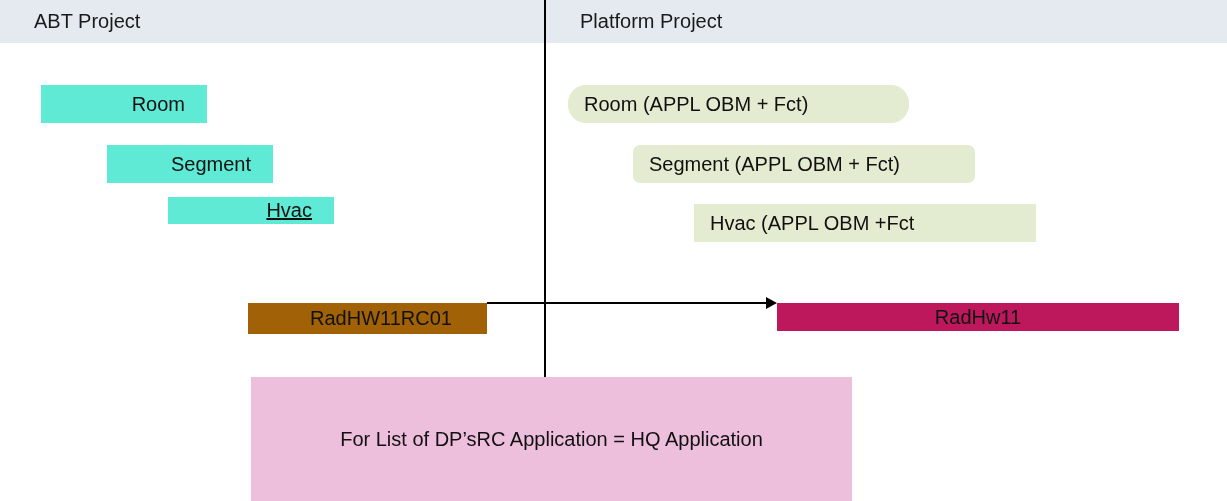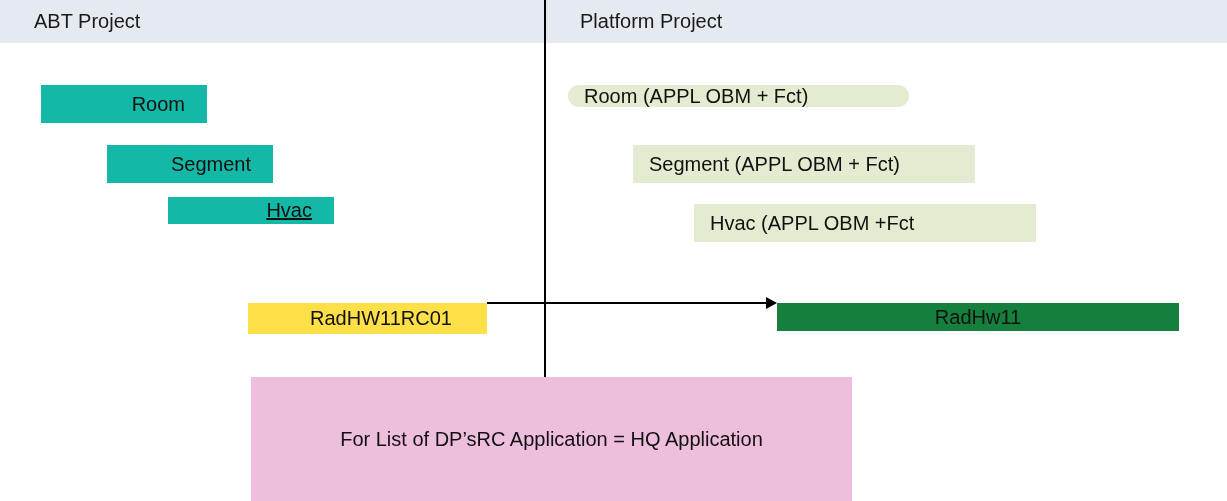--- a/index.html
+++ b/index.html
@@ -55,24 +55,24 @@
     align-items: center;
     justify-content: center;
     font-size: 20px;
     color: #111111;
     white-space: nowrap;
     padding: 0 10px;
   }
   .node.align-right { justify-content: flex-end; padding-right: 22px; }
   .node.align-left  { justify-content: flex-start; padding-left: 16px; }
 
-  .fill-bluegrey { background: #14b8a6; }
+  .fill-bluegrey { background: #5eead4; }
   .fill-palegreen { background: #e3ebd0; }
-  .fill-peach { background: #fde047; padding-left: 37px; }
-  .fill-olive { background: #15803d; }
+  .fill-peach { background: #a16207; padding-left: 37px; }
+  .fill-olive { background: #be185d; }
   .fill-pink { background: #eebedd; }
 
   .note-box {
     position: absolute;
     box-sizing: border-box;
     display: flex;
     flex-direction: row;
     align-items: center;
     justify-content: center;
     font-size: 20px;
@@ -108,23 +108,23 @@
 
   <div class="node fill-bluegrey align-right" style="left:41px; top:85px; width:166px; height:38px;">Room</div>
 
   <div class="node fill-bluegrey align-right" style="left:107px; top:145px; width:166px; height:38px;">Segment</div>
 
   <div class="node fill-bluegrey align-right" style="left:168px; top:197px; width:166px; height:27px;text-decoration:underline;">Hvac</div>
 
 
   <div class="node fill-peach" style="left:248px; top:303px; width:239px; height:31px;">RadHW11RC01</div>
 
-  <div class="node fill-palegreen align-left" style="left:568px; top:85px; width:341px; height:22px;border-radius:18px;">Room (APPL OBM + Fct)</div>
+  <div class="node fill-palegreen align-left" style="left:568px; top:85px; width:341px; height:38px;border-radius:18px;">Room (APPL OBM + Fct)</div>
 
-  <div class="node fill-palegreen align-left" style="left:633px; top:145px; width:342px; height:38px;">Segment (APPL OBM + Fct)</div>
+  <div class="node fill-palegreen align-left" style="left:633px; top:145px; width:342px; height:38px;border-radius:7px;">Segment (APPL OBM + Fct)</div>
 
   <div class="node fill-palegreen align-left" style="left:694px; top:204px; width:342px; height:38px;">Hvac (APPL OBM +Fct</div>
 
 
   <div class="node fill-olive" style="left:777px; top:303px; width:402px; height:28px;">RadHw11</div>
 
   <div class="arrow-line" style="left:487px; top:302px; width:286px;"></div>
   <div class="arrow-head" style="left:766px; top:297px;"></div>
 
   <div class="note-box fill-pink" style="left:251px; top:377px; width:601px; height:124px;">

